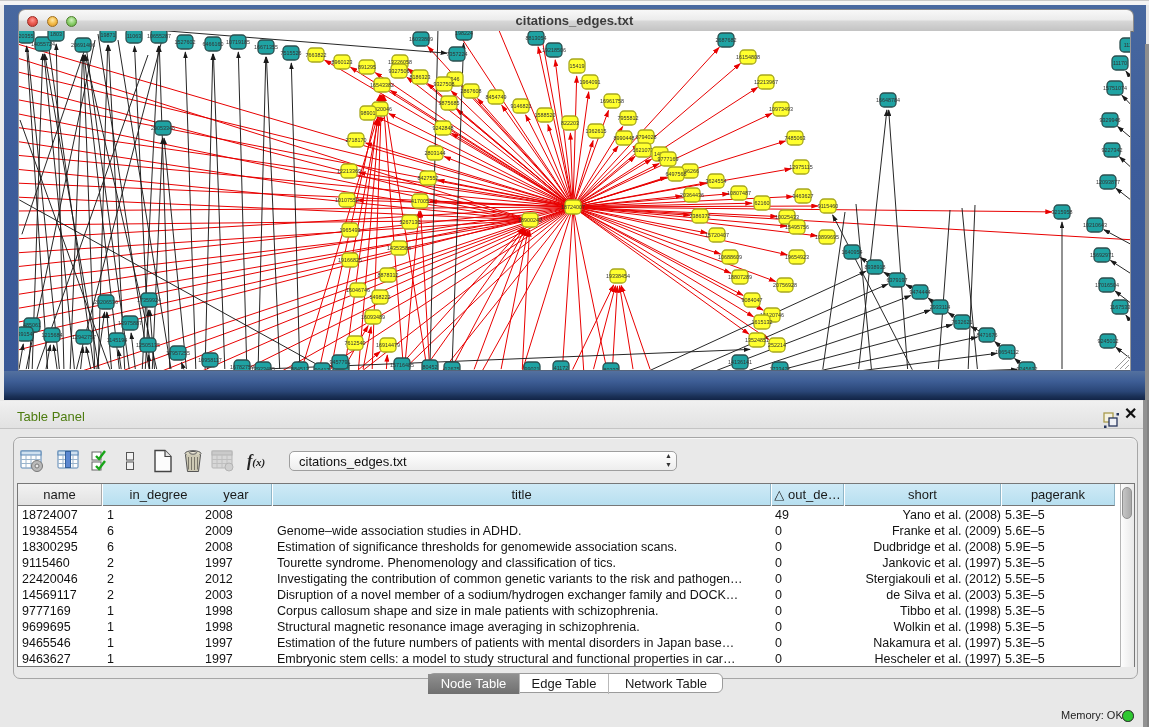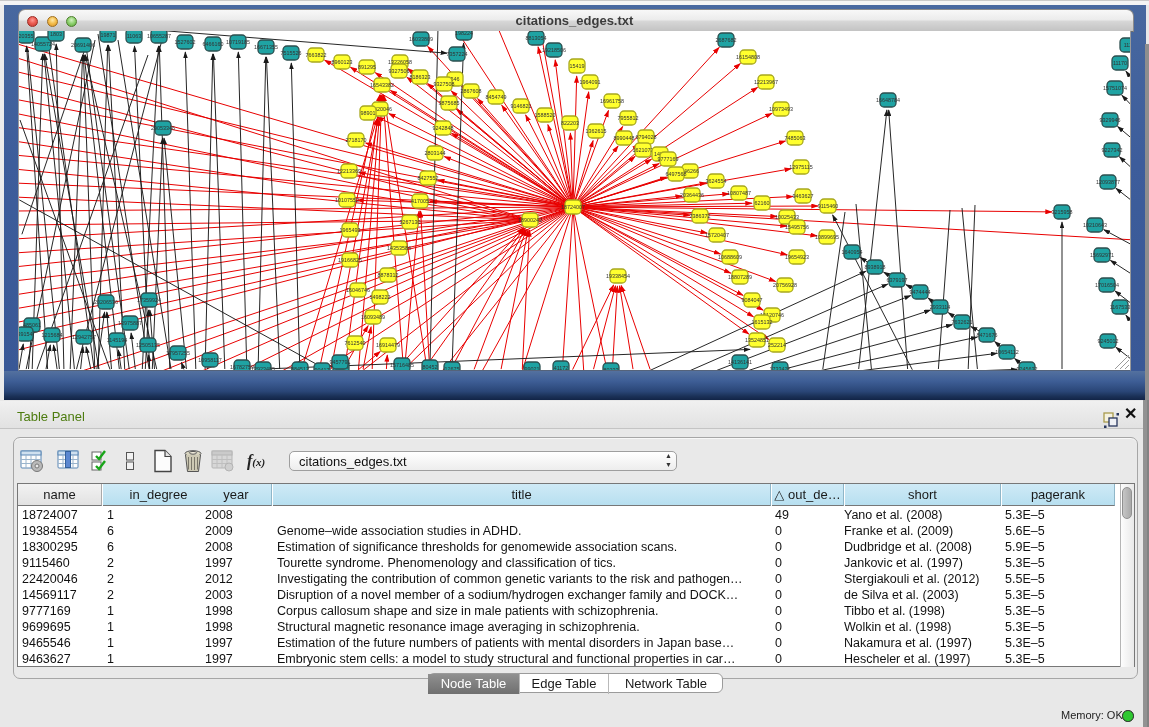--- a/index.html
+++ b/index.html
@@ -27,21 +27,21 @@
 .ic{position:absolute;top:449px}
 #combo{left:289px;top:451px;width:388px;height:20px;background:linear-gradient(180deg,#fff,#ededed);
  border:1px solid #9e9e9e;border-radius:5px;font-size:13px;color:#111;line-height:19px;padding-left:9px}
 #steppers{left:662px;top:451px;width:13px;height:20px;font-size:7px;color:#333;text-align:center;line-height:9px}
 #tbl{left:17px;top:483px;width:1118px;height:184px;background:#fff;border:1px solid #777}
 .th{position:absolute;top:484px;height:22px;background:linear-gradient(180deg,#cfeaf6,#b7dff0);
  border-right:1px solid #8fb6c8;font-size:13px;color:#1a1a1a;text-align:center;line-height:22px;border-bottom:1px solid #777}
 .tr{position:absolute;left:17px;width:1108px;height:16px;font-size:12.5px;color:#111;line-height:16px;white-space:nowrap}
 .tr span{position:absolute;overflow:hidden}
 .c1{left:5px;width:90px}.c2{left:90px;width:90px}.c3{left:188px;width:66px}
-.c4{left:260px;width:496px}.c5{left:758px;width:66px}.c6{left:827px;width:157px;text-align:left}
+.c4{left:260px;width:496px}.c5{left:758px;width:66px}.c6{left:827px;width:157px;text-align:right}
 .c7{left:988px;width:95px}
 #vsb{left:1120px;top:484px;width:14px;height:183px;background:linear-gradient(90deg,#fdfdfd,#e9e9e9);border-left:1px solid #b5b5b5}
 #vthumb{left:1122px;top:487px;width:10px;height:32px;background:linear-gradient(90deg,#c6c6c6,#a9a9a9);border:1px solid #909090;border-radius:5px}
 #tabs{left:428px;top:673px;width:295px;height:20px;background:#fff;border:1px solid #9b9b9b;border-radius:6px;overflow:hidden}
 .tab{position:absolute;top:0;height:20px;font-size:13px;line-height:19px;text-align:center;color:#1a1a1a}
 #tab1{left:0;width:91px;background:linear-gradient(180deg,#909090,#6f6f6f);color:#fff}
 #tab2{left:91px;width:89px;border-left:1px solid #b9b9b9}
 #tab3{left:180px;width:115px;border-left:1px solid #b9b9b9}
 #mem{left:1061px;top:709px;font-size:11px;color:#222}
 #memdot{left:1122px;top:710px;width:11.5px;height:11.5px;border-radius:50%;background:#2fc832;border:1.4px solid #222}

